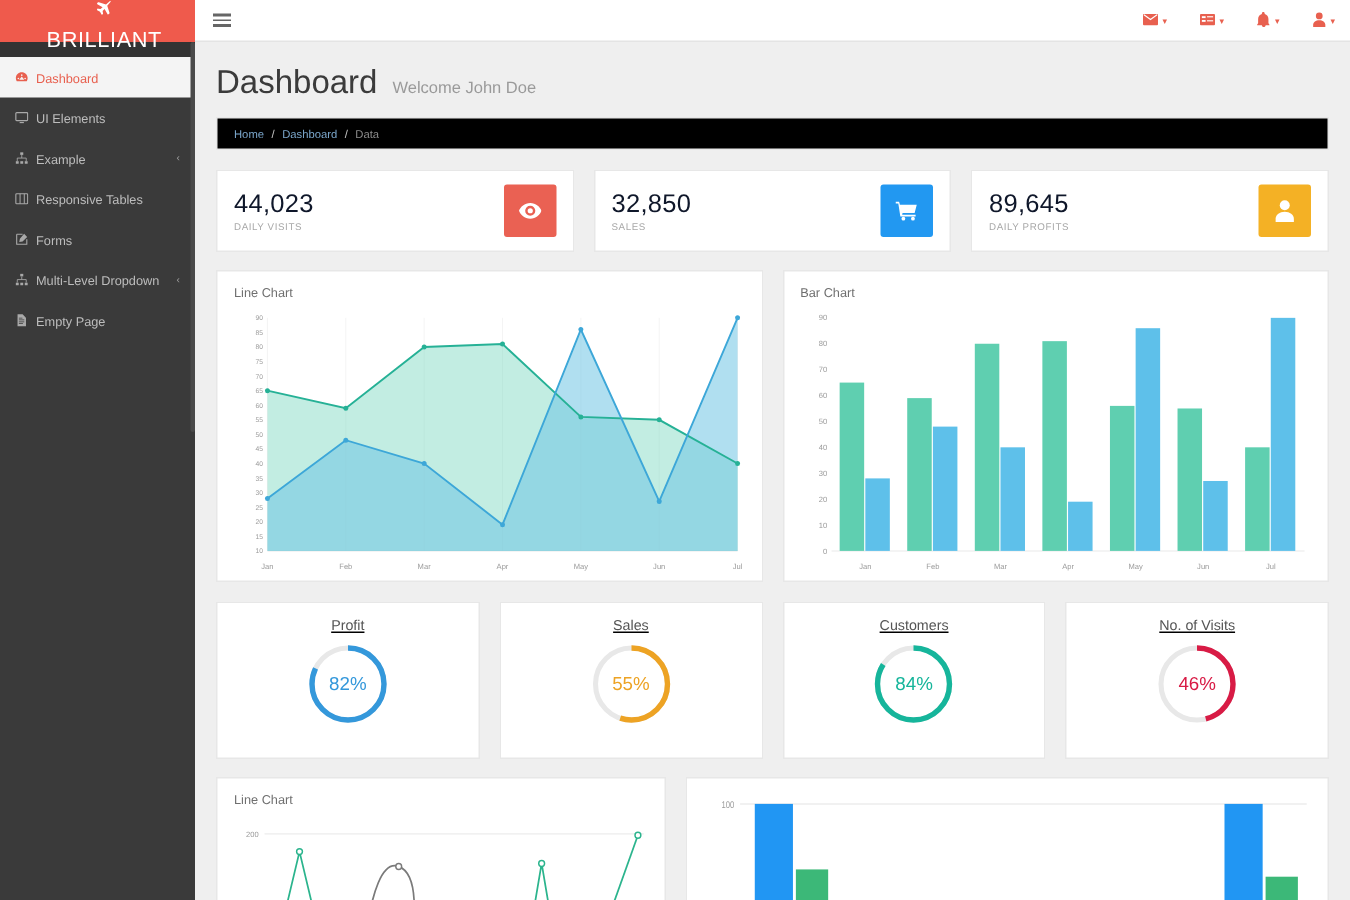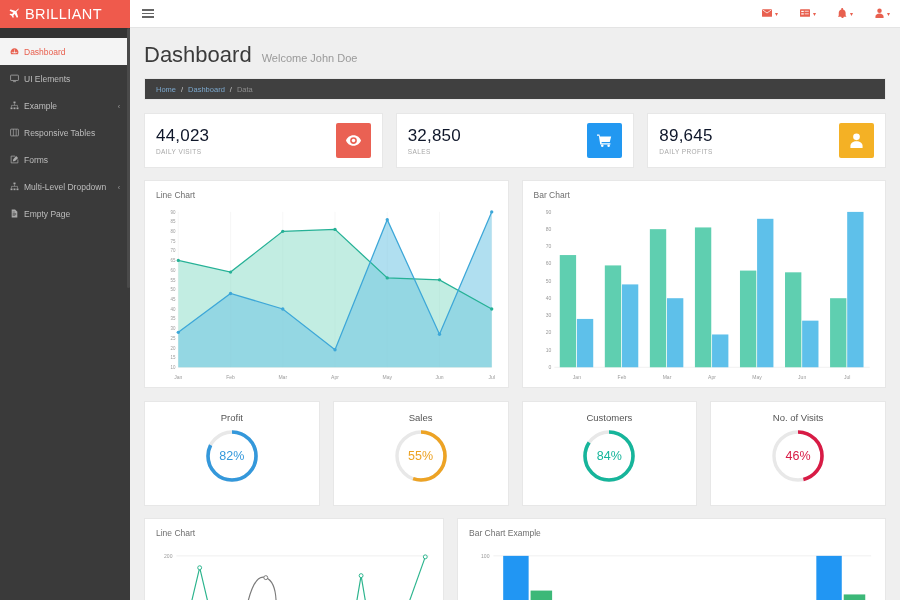--- a/index.html
+++ b/index.html
@@ -18,20 +18,21 @@
     flex: 0 0 130px;
     position: relative;
     overflow: hidden;
   }
   .brand {
     height: 28px;
     background: #ef5a4c;
     display: flex; align-items: center;
     padding-left: 9px;
     gap: 5px;
+    flex-direction: column;
   }
   .brand-icon { color: #fff; font-size: 11px; line-height: 1; }
   .brand-text {
     color: #ffffff; font-size: 14.5px; letter-spacing: .4px;
     font-weight: 400;
   }
   .nav-spacer { height: 10px; background: #333333; }
   .nav { list-style: none; }
   .nav-item {
     display: flex; align-items: center;
@@ -81,21 +82,21 @@
   .top-icon .cc { font-size: 6px; color: #e8604f; }
 
   .page-head {
     padding: 14px 14px 10px 14px;
     display: flex; align-items: baseline; gap: 10px;
   }
   .page-title { font-size: 22px; color: #3b3b3b; font-weight: 400; }
   .page-welcome { font-size: 11px; color: #9a9a9a; }
 
   .breadcrumb {
-    background: #404040; border: 1px solid #e7e7e7;
+    background: #000000; border: 1px solid #e7e7e7;
     margin: 0 14px; height: 22px;
     display: flex; align-items: center; gap: 5px;
     padding-left: 11px; font-size: 7.5px;
   }
   .bc-link { color: #7ba7cc; cursor: pointer; }
   .bc-sep { color: #c6c6c6; }
   .bc-current { color: #8d8d8d; }
 
   .row { display: flex; gap: 13px; padding: 0 14px; margin-top: 13px; }
 
@@ -428,21 +429,21 @@
             <rect x="278.57142857142856" y="116.6" width="16.788571428571426" height="47.400000000000006" fill="#5ec0ea"></rect>
             <text x="278.57142857142856" y="176" text-anchor="middle" class="xtick">Jun</text>
             <rect x="307.2685714285715" y="93.77777777777779" width="16.788571428571426" height="70.22222222222221" fill="#5fcfb0"></rect>
             <rect x="324.8571428571429" y="6" width="16.788571428571426" height="158" fill="#5ec0ea"></rect>
             <text x="324.8571428571429" y="176" text-anchor="middle" class="xtick">Jul</text>
           </svg>
       </div>
     </div>
   </div>
 
-  <div class="row" style="margin-top:13px;" id="gauges-row">
+  <div class="row" style="margin-top:13px;text-decoration:underline;" id="gauges-row">
       <div class="gauge-card">
         <div class="gauge-title">Profit</div>
         <div class="gauge-wrap"><svg width="58" height="58" viewBox="0 0 58 58">
             <circle cx="29" cy="29" r="24" fill="none" stroke="#e8e8e8" stroke-width="3.4"></circle>
             <circle cx="29" cy="29" r="24" fill="none" stroke="#3498db" stroke-width="3.6" stroke-linecap="butt" stroke-dasharray="123.65 150.80" transform="rotate(-90 29 29)"></circle>
           </svg><div class="gauge-val" style="color:#3498db">82%</div></div>
       </div>
       <div class="gauge-card">
         <div class="gauge-title">Sales</div>
         <div class="gauge-wrap"><svg width="58" height="58" viewBox="0 0 58 58">
@@ -478,21 +479,20 @@
             <path d="M204,90 L214,32 L224,90" fill="none" stroke="#2bb48d" stroke-width="1.2"></path>
             <circle cx="214" cy="32" r="2" fill="#fff" stroke="#2bb48d" stroke-width="1"></circle>
             <path d="M252,90 L280,13" fill="none" stroke="#2bb48d" stroke-width="1.2"></path>
             <circle cx="280" cy="13" r="2" fill="#fff" stroke="#2bb48d" stroke-width="1"></circle>
             <path d="M92,90 Q100,28 116,34 T124,90" fill="none" stroke="#7a7a7a" stroke-width="1.2"></path>
             <circle cx="116" cy="34" r="2" fill="#fff" stroke="#7a7a7a" stroke-width="1"></circle>
           </svg>
       </div>
     </div>
     <div class="card" style="flex:1;height:120px;">
-      <div class="card-title">Bar Chart Example</div>
       <div class="chart-area">
         <svg class="chart-svg" viewBox="0 0 420 90" preserveAspectRatio="none" id="svg-bbar">
             <text x="24" y="14" text-anchor="end" class="tick-b">100</text>
             <line x1="28" y1="12" x2="414" y2="12" stroke="#ececec" stroke-width="0.8"></line>
             <rect x="38" y="12" width="26" height="78" fill="#2196f3"></rect>
             <rect x="66" y="47.099999999999994" width="22" height="42.900000000000006" fill="#3cb878"></rect>
             <rect x="358" y="12" width="26" height="78" fill="#2196f3"></rect>
             <rect x="386" y="51" width="22" height="39" fill="#3cb878"></rect>
           </svg>
       </div>

